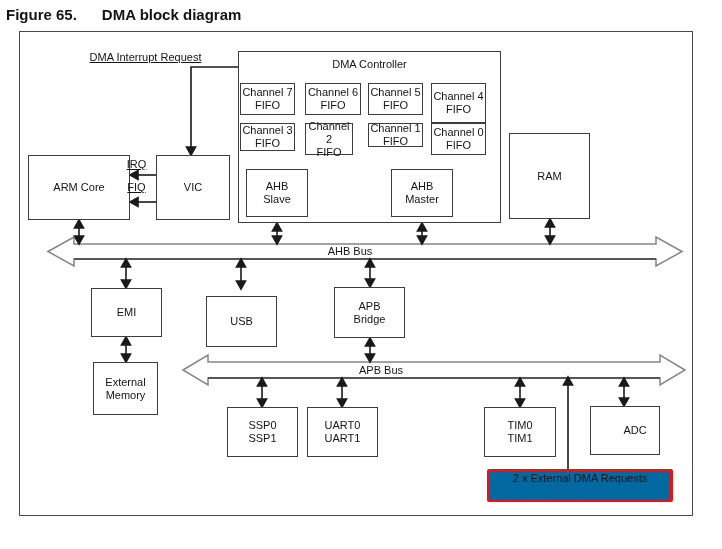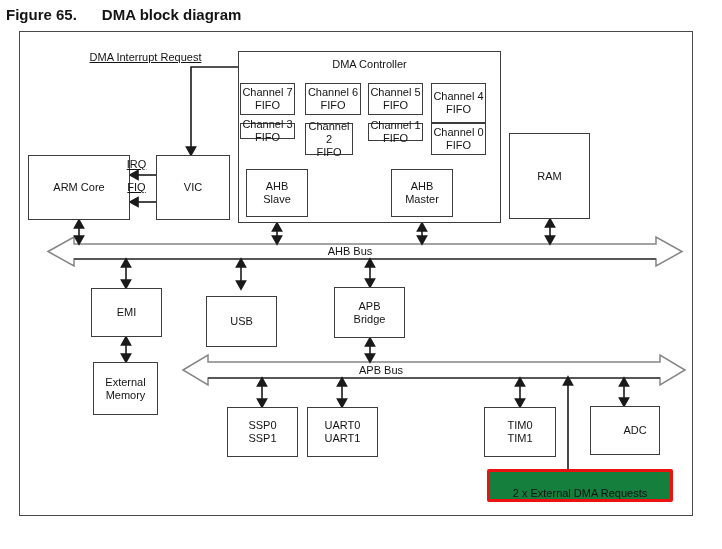--- a/index.html
+++ b/index.html
@@ -50,23 +50,23 @@
     line-height: 12px;
     white-space: pre-line;
   }
   .right { text-align: center; text-decoration: underline; }
   .center { text-align: center; }
   .red-box {
     position: absolute;
     box-sizing: border-box;
     border: 3px solid #ee1111;
     border-radius: 2px;
-    background: #15803d;
+    background: #0369a1;
     display: flex;
-    align-items: flex-end;
+    align-items: flex-start;
     justify-content: center;
     font-size: 11px;
   }
 </style>
 </head>
 <body>
 
 <div id="screen">
 
   <div class="fig-title">
@@ -195,25 +195,25 @@
 
   <div class="box" style="left:240px;top:83px;width:55px;height:32px;">Channel 7
 FIFO</div>
   <div class="box" style="left:305px;top:83px;width:56px;height:32px;">Channel 6
 FIFO</div>
   <div class="box" style="left:368px;top:83px;width:55px;height:32px;">Channel 5
 FIFO</div>
   <div class="box" style="left:431px;top:83px;width:55px;height:40px;">Channel 4
 FIFO</div>
 
-  <div class="box" style="left:240px;top:123px;width:55px;height:16px;">Channel 3
+  <div class="box" style="left:240px;top:123px;width:55px;height:28px;">Channel 3
 FIFO</div>
   <div class="box" style="left:305px;top:123px;width:48px;height:32px;">Channel 2
 FIFO</div>
-  <div class="box" style="left:368px;top:123px;width:55px;height:18px;">Channel 1
+  <div class="box" style="left:368px;top:123px;width:55px;height:24px;">Channel 1
 FIFO</div>
   <div class="box" style="left:431px;top:123px;width:55px;height:32px;">Channel 0
 FIFO</div>
 
   <div class="box" style="left:246px;top:169px;width:62px;height:48px;">AHB
 Slave</div>
   <div class="box" style="left:391px;top:169px;width:62px;height:48px;">AHB
 Master</div>
 
   <div class="box" style="left:509px;top:133px;width:81px;height:86px;">RAM</div>

